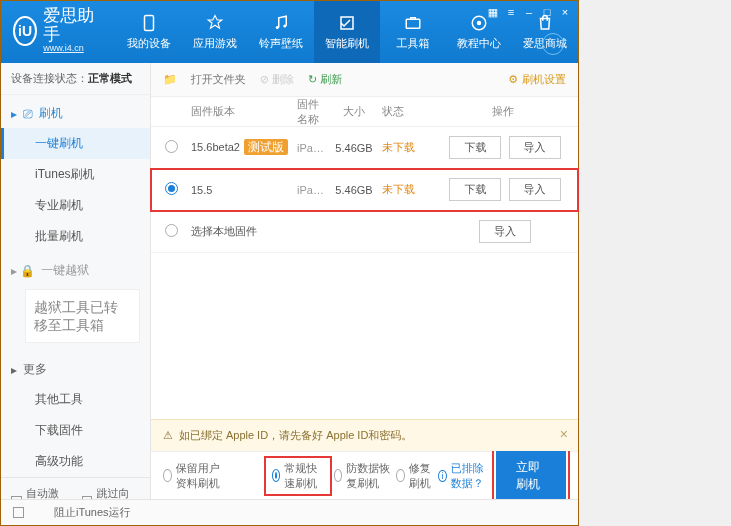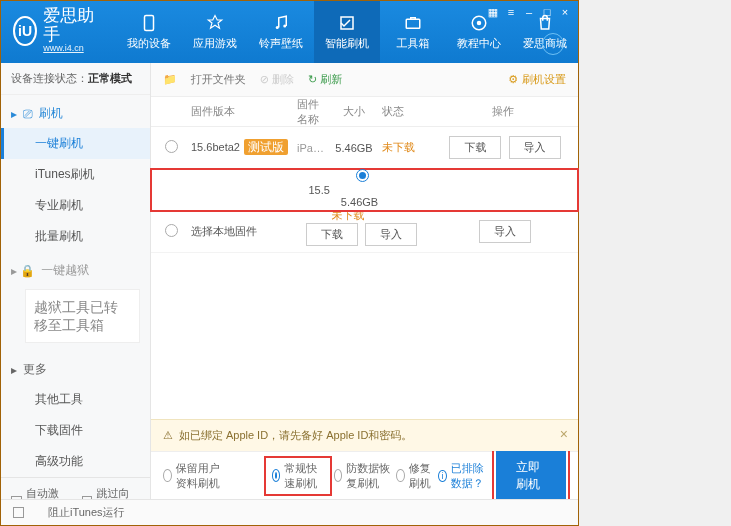--- a/index.html
+++ b/index.html
@@ -45,40 +45,40 @@
 .tbl-head { display: flex; height: 30px; align-items: center; font-size: 11px; color: #888; border-bottom: 1px solid #eee; padding-right: 10px; }
 .col-radio { width: 36px; }
 .col-ver { width: 110px; padding-left: 4px; }
 .col-name { flex: 1; }
 .col-size { width: 56px; text-align: center; }
 .col-state { width: 56px; text-align: left; }
 .col-ops { width: 130px; text-align: center; }
 .row { display: flex; height: 42px; align-items: center; font-size: 11px; color: #555; border-bottom: 1px solid #f3f3f3; padding-right: 10px; }
 .row .col-name { color: #999; white-space: nowrap; overflow: hidden; text-overflow: ellipsis; }
 .row .state-pending { color: #e08a1a; }
-.row.highlight { outline: 2px solid #e53935; outline-offset: -1px; flex-direction: column; }
+.row.highlight { outline: 2px solid #e53935; outline-offset: -1px; }
 .btn-sm { display: inline-block; border: 1px solid #ccc; background: #fff; padding: 3px 14px; font-size: 11px; color: #555; cursor: pointer; margin-left: 4px; }
 .radio { width: 13px; height: 13px; border: 1px solid #aaa; border-radius: 50%; display: inline-block; margin-left: 14px; position: relative; }
 .radio.checked { border-color: #1a7fd8; }
 .radio.checked::after { content: ""; position: absolute; inset: 2px; background: #1a7fd8; border-radius: 50%; }
 .tag-beta { background: #f0a030; color: #fff; font-size: 12px; padding: 1px 4px; border-radius: 2px; margin-left: 4px; }
 
 .filler { flex: 1; }
 
 .warn-bar { background: #fff8e6; border-top: 1px solid #f0e4be; padding: 8px 12px; font-size: 11px; color: #8a7030; display: flex; align-items: center; gap: 6px; position: relative; }
 .warn-bar .close { position: absolute; right: 10px; top: 6px; color: #bba66a; cursor: pointer; font-size: 14px; }
 
 .opts-bar { height: 48px; display: flex; align-items: center; padding: 0 12px; gap: 4px; font-size: 11px; color: #666; border-top: 1px solid #eee; }
 .opt { display: flex; align-items: center; gap: 4px; cursor: pointer; }
 .opt.hl { outline: 2px solid #e53935; padding: 3px 6px; margin-left: 33px; }
 .opt .radio { margin-left: 0; }
 .link { color: #1a7fd8; cursor: pointer; }
 .big-btn { margin-left: auto; background: #1a7fd8; color: #fff; padding: 8px 20px; font-size: 12px; cursor: pointer; outline: 2px solid #e53935; outline-offset: 2px; }
 
-.statusbar { height: 26px; border-top: 1px solid #e5e5e5; display: flex; align-items: center; font-size: 11px; color: #666; padding: 0 12px; gap: 24px; background: #fafafa; }
+.statusbar { height: 26px; border-top: 1px solid #e5e5e5; display: flex; align-items: center; font-size: 11px; color: #666; padding: 0 12px; gap: 30px; background: #fafafa; }
 .statusbar .sb-right { margin-left: auto; display: flex; gap: 18px; }
 .chkbox { width: 11px; height: 11px; border: 1px solid #999; display: inline-block; }
 .folder-ico { color: #e0a030; }
 .info-ico { width: 12px; height: 12px; border: 1px solid #1a7fd8; border-radius: 50%; display: inline-flex; align-items: center; justify-content: center; color: #1a7fd8; font-size: 9px; }
 </style>
 </head>
 <body>
 
 <div class="app">
 

